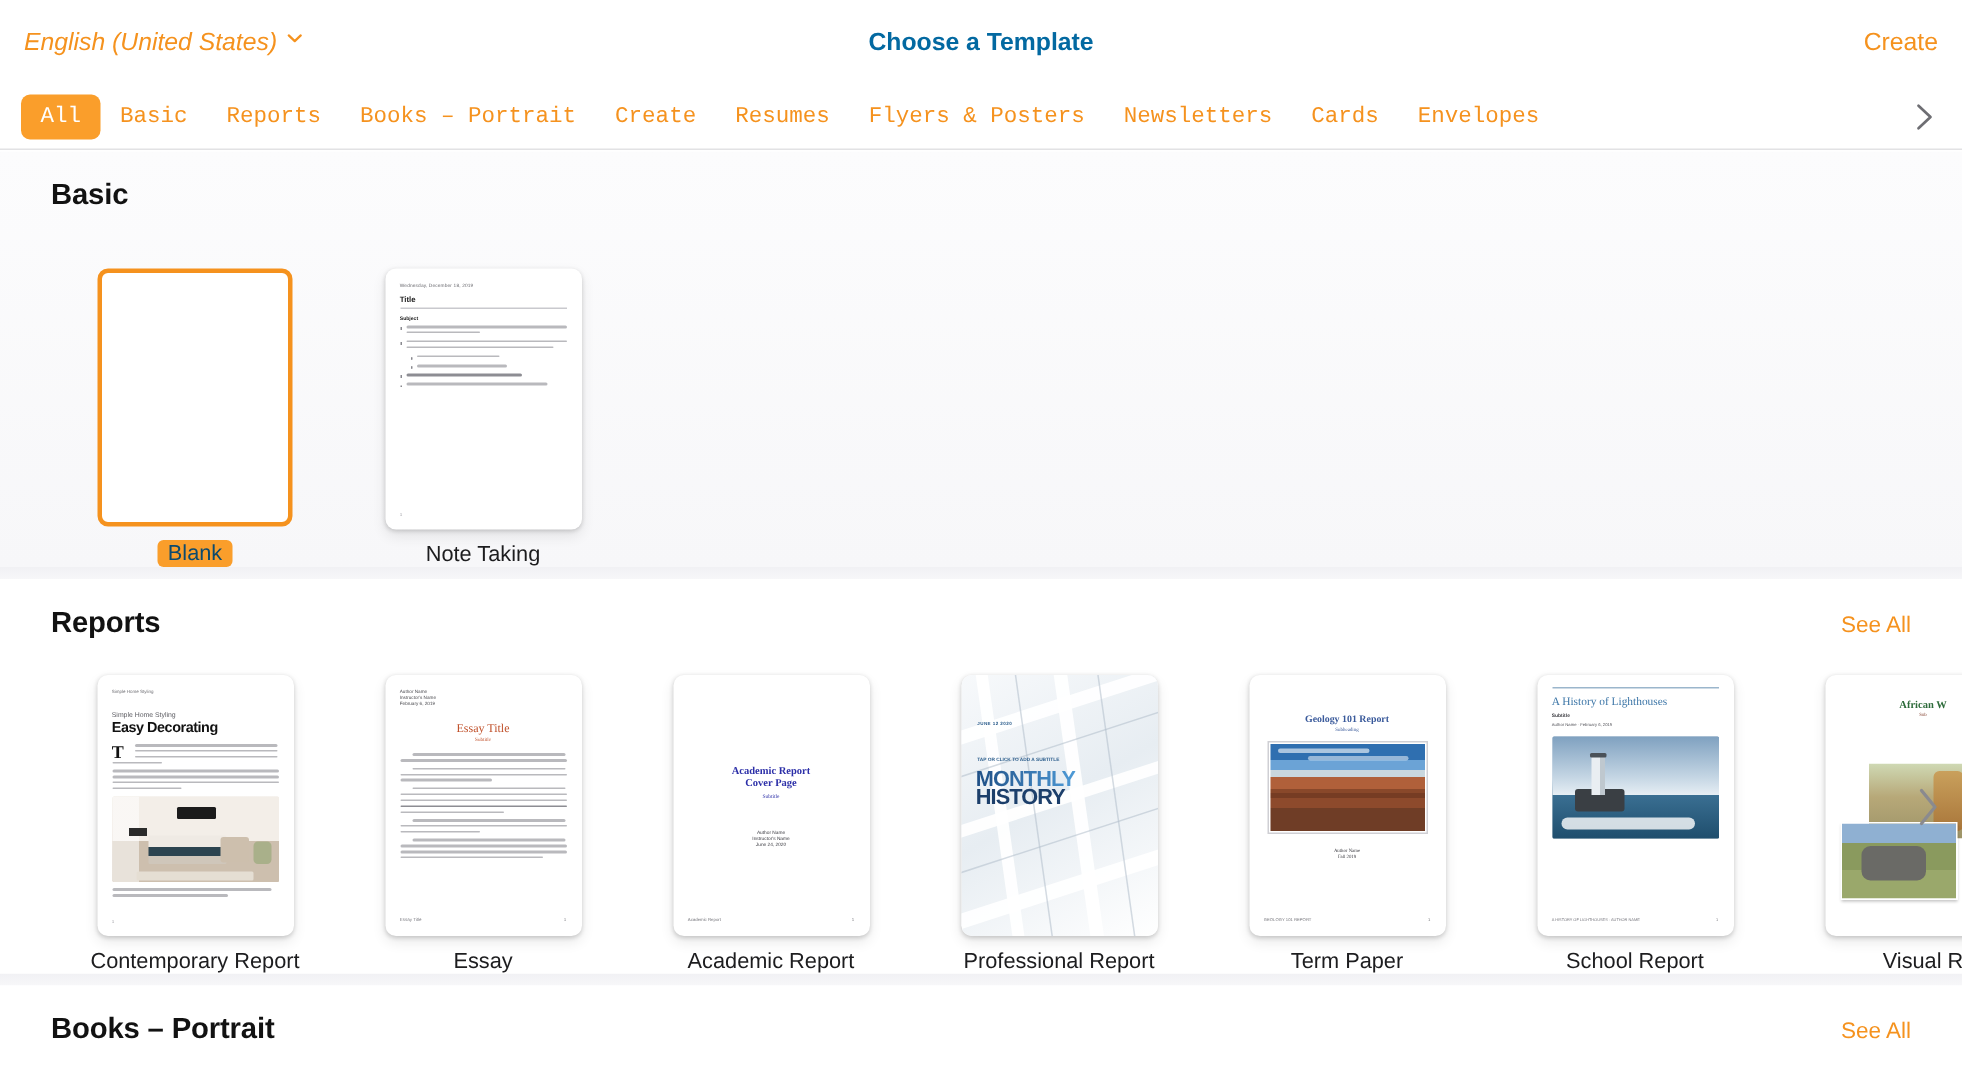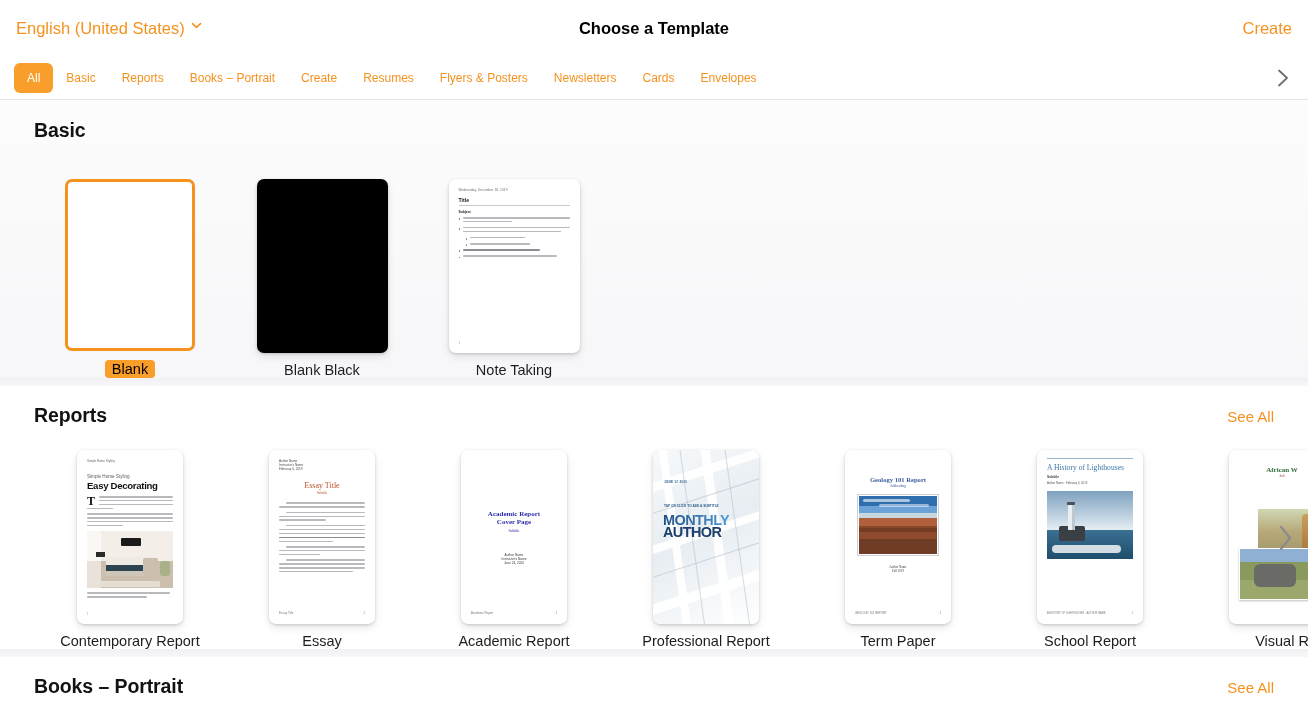--- a/index.html
+++ b/index.html
@@ -20,31 +20,32 @@
     display: flex;
     align-items: center;
     padding: 0 16px;
   }
   .lang-btn {
     display: flex; align-items: flex-start; gap: 6px;
     color: #F5921E;
     font-size: 16.5px;
     cursor: pointer;
     white-space: nowrap;
+    font-style: italic;
   }
   .chev-down {
     width: 11px; height: 11px;
     position: relative; top: 1px;
   }
   .chev-down svg { display:block; }
   .win-title {
     position: absolute;
     left: 0; right: 0; top: 0; height: 56px;
     display: flex; align-items: center; justify-content: center;
-    font-size: 16.5px; font-weight: bold; color: #000000;
+    font-size: 16.5px; font-weight: bold; color: #0369a1;
     pointer-events: none;
   }
   .create-btn {
     margin-left: auto;
     color: #F5921E;
     font-size: 16.5px;
     cursor: pointer;
     z-index: 2;
   }
 
@@ -55,26 +56,27 @@
     display: flex;
     align-items: center;
     padding: 0 14px 0 14px;
     gap: 0px;
     border-bottom: 1px solid #e2e2e4;
     position: relative;
     overflow: hidden;
   }
   .tab {
     color: #F5921E;
-    font-size: 12px;
+    font-size: 15px;
     padding: 4px 13px;
     border-radius: 6px;
     cursor: pointer;
     white-space: nowrap;
     line-height: 22px;
+    font-family: Liberation Mono, monospace;
   }
   .tab.active {
     background: #FA9E2B;
     color: #ffffff;
   }
   .tab-next {
     margin-left: auto;
     width: 22px; height: 22px;
     display:flex; align-items:center; justify-content:center;
     cursor: pointer;
@@ -126,21 +128,21 @@
     cursor: pointer;
   }
   .caption {
     font-size: 14.5px;
     color: #1d1d1f;
     margin-top: 9px;
     white-space: nowrap;
   }
   .caption.selected {
     background: #FA9E2B;
-    color: #000000;
+    color: #0c4a6e;
     border-radius: 4px;
     padding: 1px 7px;
   }
 
   
   .page {
     background: #fff;
     border-radius: 7px;
     box-shadow: 0 1px 3px rgba(0,0,0,0.17), 0 4px 9px rgba(0,0,0,0.09);
     overflow: hidden;
@@ -151,21 +153,21 @@
     box-shadow: none;
   }
   .page.black { background: #000; }
 
   
   .p-portrait { width: 102px; height: 131px; }
   .p-portrait-lg { width: 130px; height: 172px; }
   .p-landscape { width: 172px; height: 131px; }
 
   
-  .p-report { width: 106px; height: 174px; }
+  .p-report { width: 131px; height: 174px; }
 
   
   .doc { position:absolute; inset:0; padding: 9px 10px; }
   .ln { background:#b9b9bd; height:1.5px; border-radius:1px; margin-bottom:2.4px; }
   .ln.d { background:#8d8d93; }
 
   
   .nt-date { font-size:3.2px; color:#6b6b70; margin-bottom:5px; letter-spacing:.1px;}
   .nt-title { font-size:5.2px; font-weight:bold; color:#1a1a1a; margin-bottom:2px;}
   .nt-rule { height:1px; background:#c9c9ce; margin-bottom:4px;}
@@ -342,26 +344,20 @@
 
         <div class="cell">
           <div class="thumb-wrap" style="height:178px;">
             <div class="page sel p-portrait-lg"></div>
           </div>
           <div class="caption selected">Blank</div>
         </div>
 
 
 
-        <div class="cell">
-          <div class="thumb-wrap" style="height:178px;">
-            <div class="page black" style="width:131px;height:174px;"></div>
-          </div>
-          <div class="caption">Blank Black</div>
-        </div>
 
         <div class="cell">
           <div class="thumb-wrap" style="height:178px;">
             <div class="page" style="width:131px;height:174px;">
               <div class="doc">
                 <div class="nt-date">Wednesday, December 18, 2019</div>
                 <div class="nt-title">Title</div>
                 <div class="nt-rule"></div>
                 <div class="nt-sub">Subject</div>
 
@@ -543,21 +539,21 @@
                 <div class="pr-beam" style="left:18%;top:-10%;width:8px;height:130%;transform:rotate(-8deg);"></div>
                 <div class="pr-beam" style="left:58%;top:-10%;width:9px;height:130%;transform:rotate(-8deg);"></div>
                 <div class="pr-line" style="left:-10%;top:25%;width:130%;height:1px;transform:rotate(-18deg);"></div>
                 <div class="pr-line" style="left:-10%;top:62%;width:130%;height:1px;transform:rotate(-18deg);"></div>
                 <div class="pr-line" style="left:38%;top:-10%;width:1px;height:130%;transform:rotate(-8deg);"></div>
                 <div class="pr-line" style="left:80%;top:-10%;width:1px;height:130%;transform:rotate(-8deg);"></div>
               </div>
               <div class="pr-date">JUNE 12 2020</div>
               <div class="pr-kick">TAP OR CLICK TO ADD A SUBTITLE</div>
               <div class="pr-t1">MONTHLY</div>
-              <div class="pr-t2">AUTHOR</div>
+              <div class="pr-t2">HISTORY</div>
             </div>
           </div>
           <div class="caption">Professional Report</div>
         </div>
 
         <div class="cell">
           <div class="thumb-wrap" style="height:180px;">
             <div class="page p-report">
               <div class="doc">
                 <div class="tp-title">Geology 101 Report</div>

